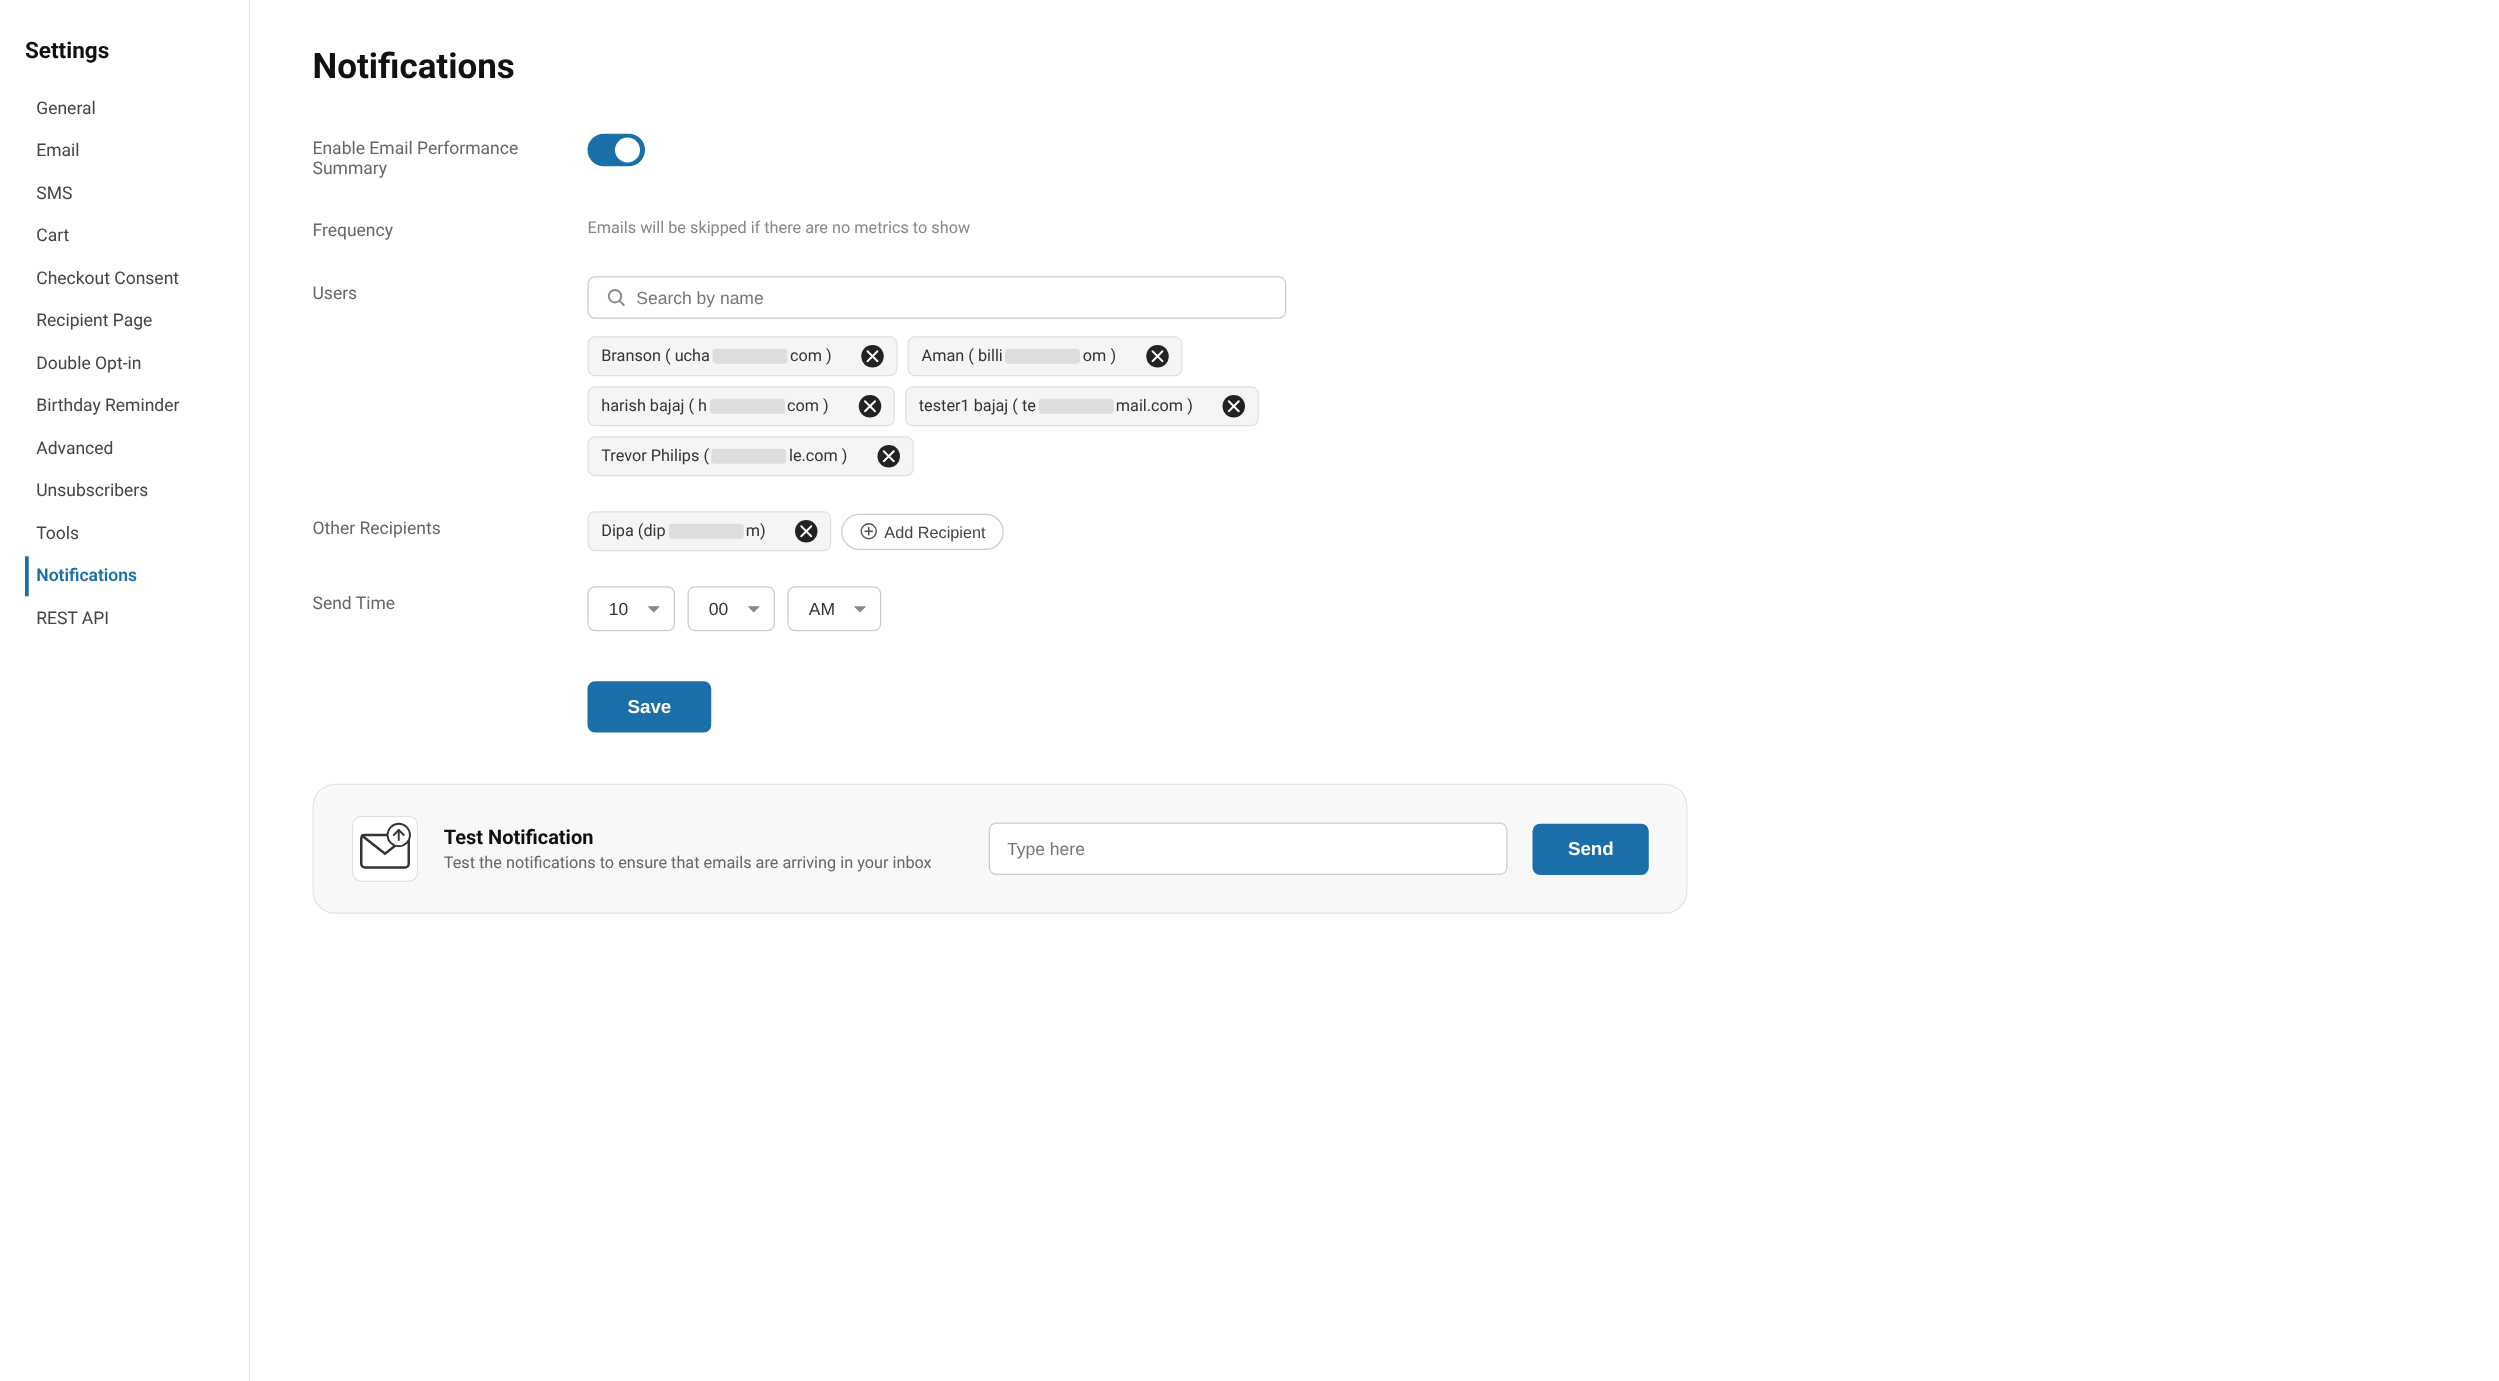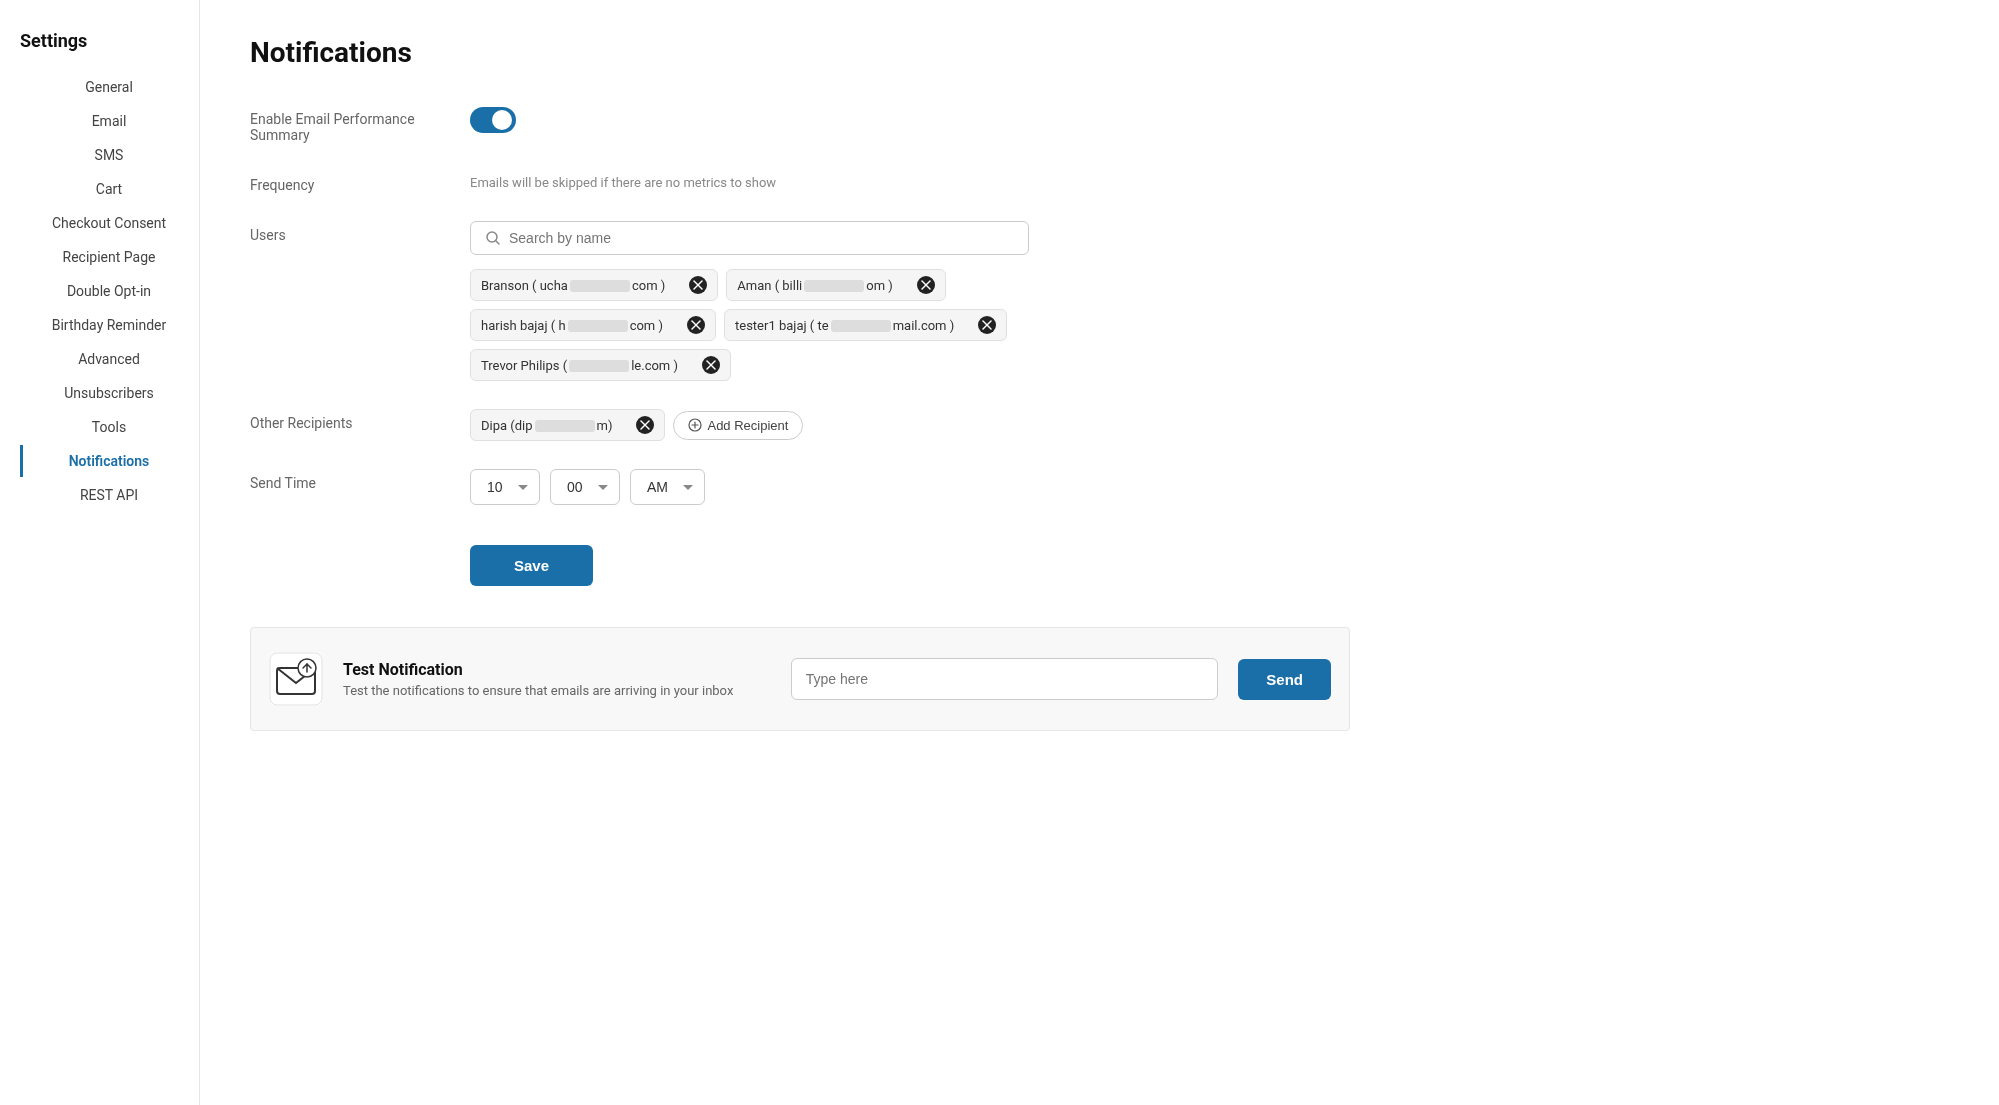--- a/index.html
+++ b/index.html
@@ -27,21 +27,20 @@
       color: #111;
     }
     .sidebar-item {
       padding: 8px 10px 8px 0;
       cursor: pointer;
       color: #444;
       font-size: 14px;
       border-left: 3px solid transparent;
       padding-left: 6px;
       margin-bottom: 2px;
-      text-align: center;
     }
     .sidebar-item.active {
       color: #1a6fa8;
       font-weight: 600;
       border-left: 3px solid #1a6fa8;
     }
     
     .main {
       flex: 1;
       padding: 36px 50px 40px 50px;
@@ -210,32 +209,32 @@
       display: flex;
       align-items: center;
       gap: 10px;
     }
     
     .save-btn {
       background: #1a6fa8;
       color: #fff;
       border: none;
       border-radius: 6px;
-      padding: 12px 44px;
+      padding: 12px 32px;
       font-size: 15px;
       font-weight: 600;
       cursor: pointer;
       margin-top: 12px;
     }
     
     .test-notification-bar {
       background: #f8f8f8;
       border: 1px solid #e5e5e5;
-      border-radius: 4px;
-      padding: 24px 18px;
+      border-radius: 18px;
+      padding: 24px 30px;
       display: flex;
       align-items: center;
       gap: 20px;
       margin-top: 41px;
     }
     .test-icon-wrap {
       width: 54px;
       height: 54px;
       flex-shrink: 0;
     }

